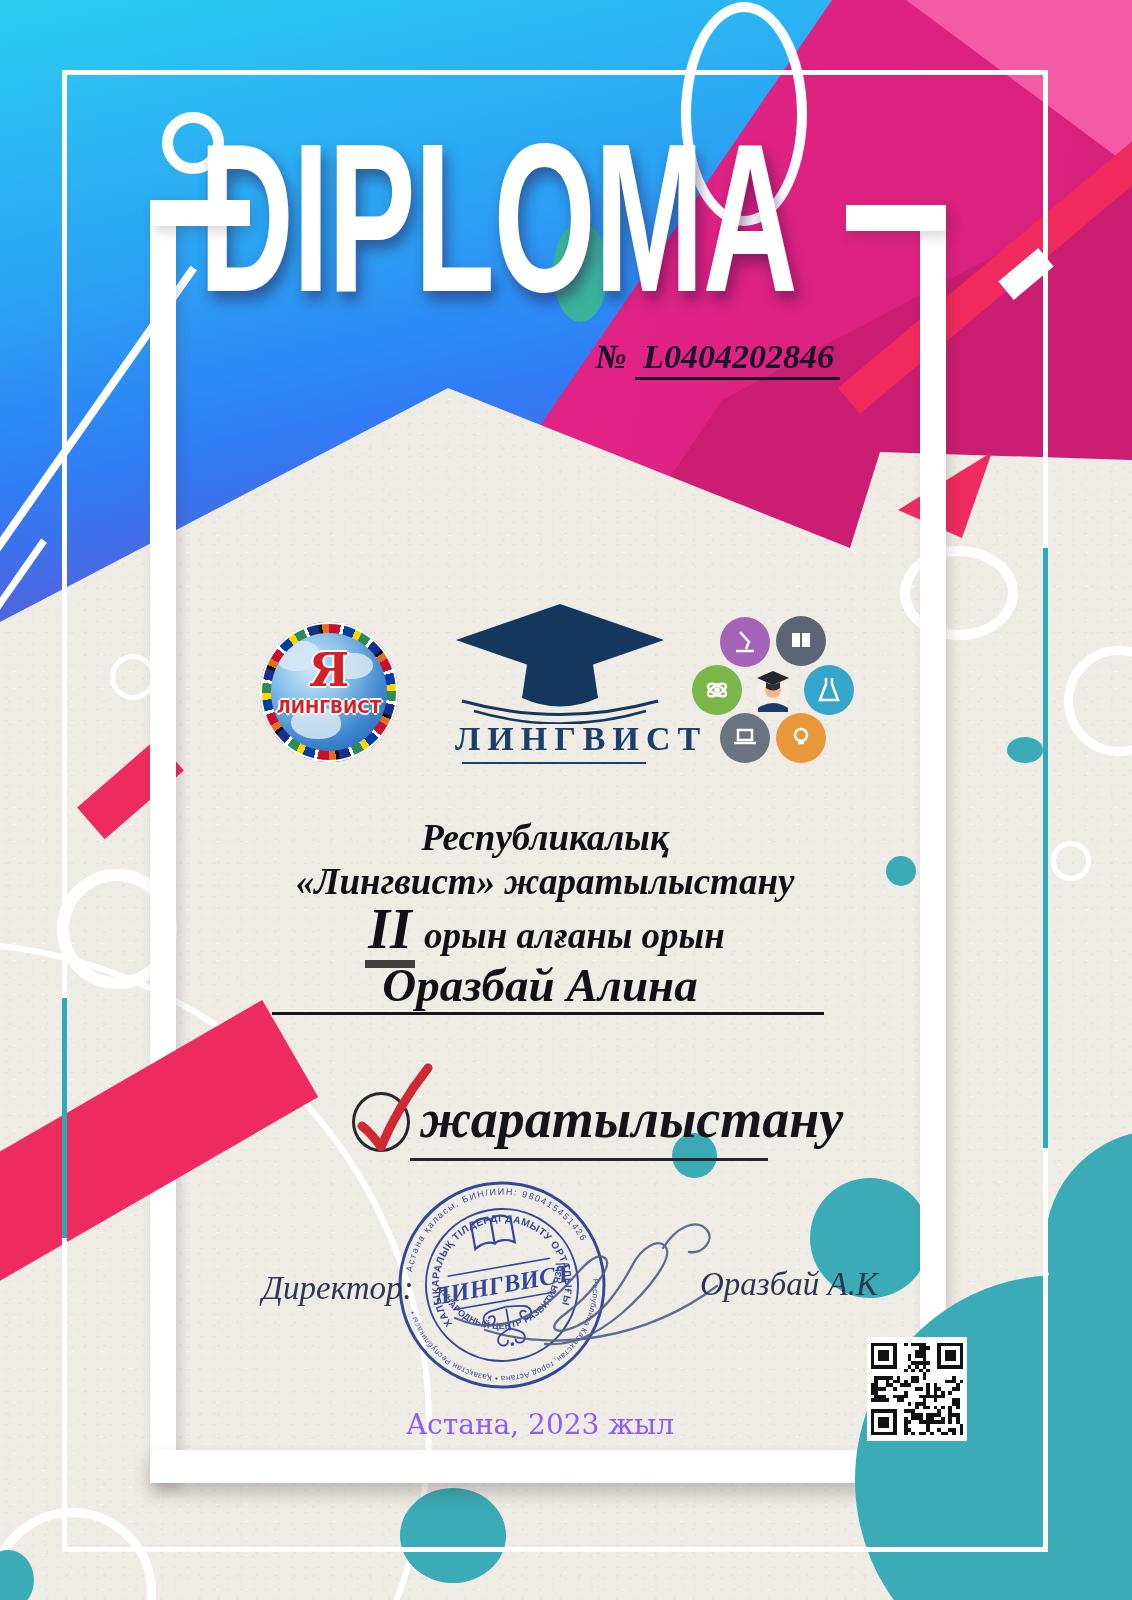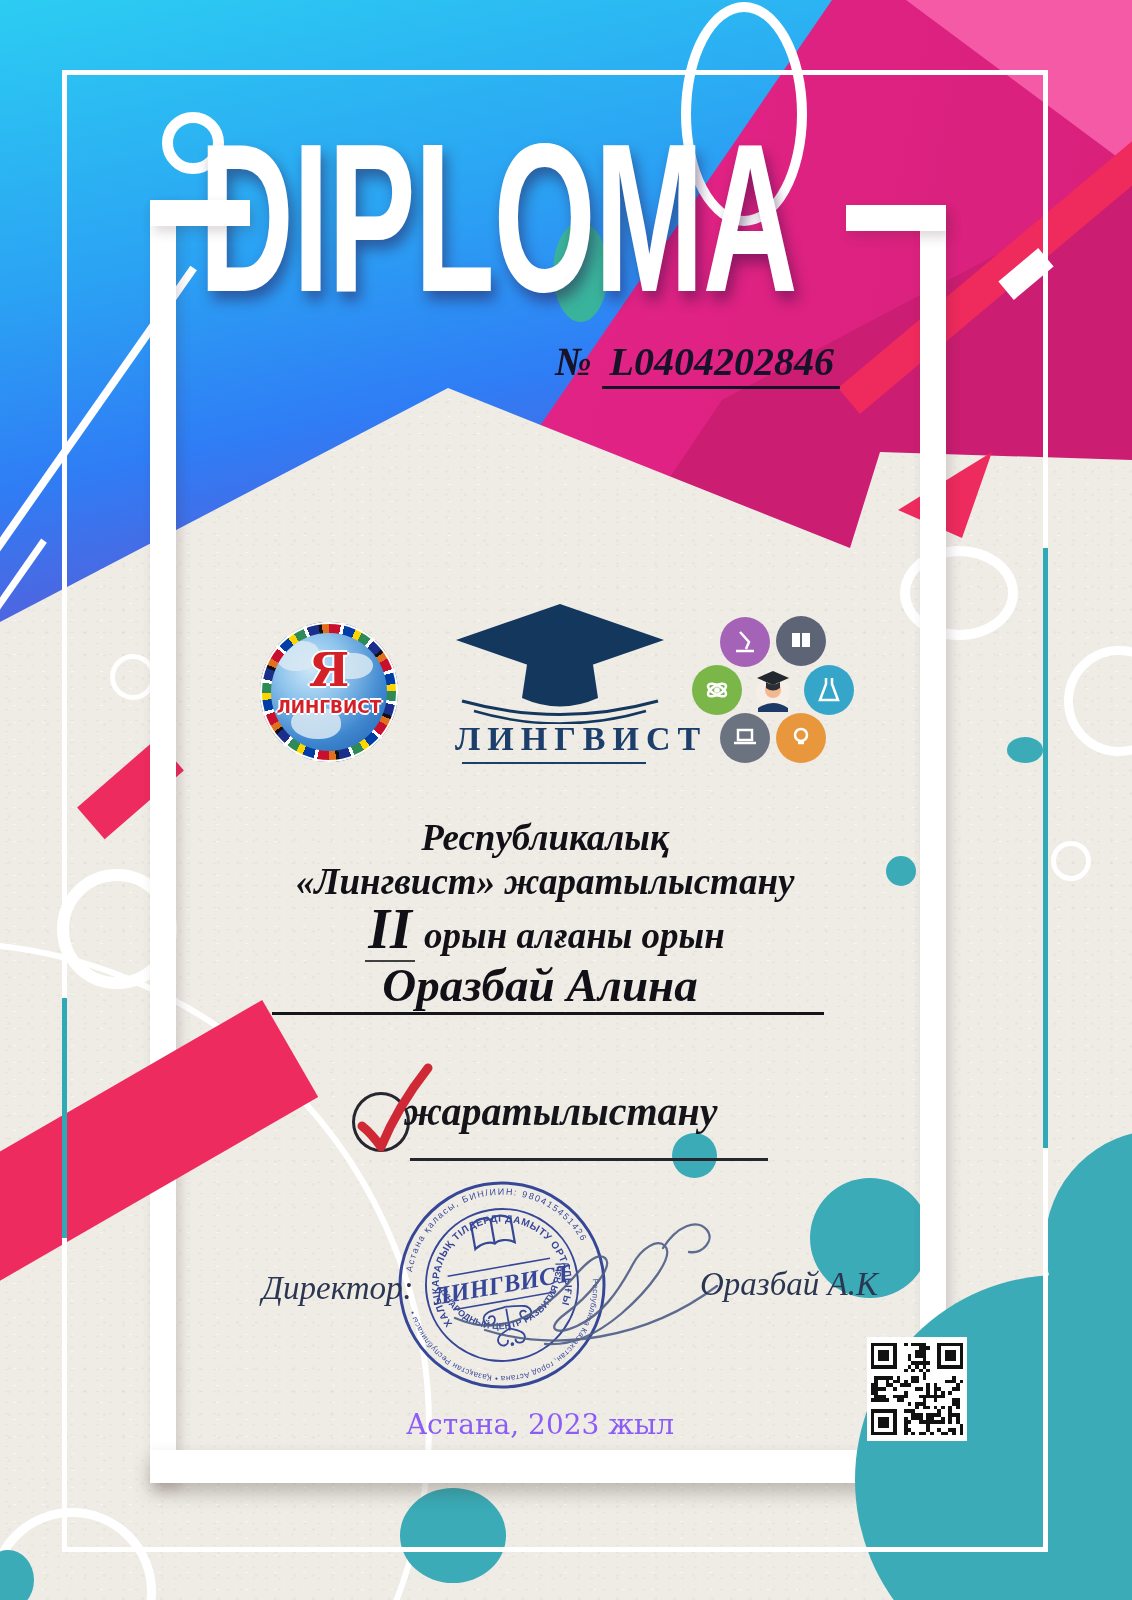--- a/index.html
+++ b/index.html
@@ -25,21 +25,21 @@
   .diag-line2{left:-42px;top:660px;width:150px;height:7px;background:#fff;transform:rotate(-55deg);transform-origin:left center;}
   .teal-dot-title{left:553px;top:222px;width:55px;height:100px;border-radius:50%;background:#3ab39c;}
   .ring-title{left:681px;top:2px;width:106px;height:204px;border:10px solid #fff;border-radius:50%;}
   .donut-tl{left:162px;top:112px;width:40px;height:40px;border:11px solid #fff;border-radius:50%;}
   .title-wrap{left:0;top:112px;width:976px;text-align:left;margin-left:16px;}
   .title-wrap span{display:inline-block;white-space:nowrap;
     font-family:"Liberation Sans",sans-serif;font-weight:bold;font-size:212px;line-height:1;
     letter-spacing:-2px;color:#fff;transform:scaleX(0.62);
     text-shadow:7px 9px 18px rgba(40,10,60,.45);}
   .number-line{left:500px;top:338px;width:340px;text-align:right;
-    font-style:italic;font-weight:bold;font-size:40px;color:#171129;}
+    font-style:italic;font-weight:bold;font-size:34px;color:#171129;}
   .number-line .num{display:inline-block;border-bottom:3px solid #171129;padding:0 6px 1px 8px;}
 
   
   .paper{left:0;top:0;width:1132px;height:1600px;background:#efece6;
     clip-path:polygon(0 622px,448px 388px,850px 548px,880px 452px,1132px 460px,1132px 1600px,0 1600px);
     background-image:
       radial-gradient(rgba(120,110,95,.07) 1px,transparent 1.3px),
       radial-gradient(rgba(120,110,95,.055) 1px,transparent 1.5px),
       radial-gradient(rgba(255,255,255,.5) 1px,transparent 1.4px);
     background-size:13px 11px,19px 23px,29px 17px;}
@@ -58,27 +58,27 @@
   
   .frame{left:62px;top:70px;width:986px;height:1482px;border:5px solid #fff;box-sizing:border-box;}
 
   
   .org{left:0;top:456px;width:1112px;text-align:center;
     font-family:"DejaVu Serif",serif;font-weight:bold;font-size:30px;line-height:43px;color:#31405f;}
   .aw{width:1090px;left:0;text-align:center;font-style:italic;font-weight:bold;color:#111016;}
   .aw1{top:816px;font-size:37px;}
   .aw2{top:860px;font-size:37px;}
   .aw3{top:901px;font-size:37px;}
-  .aw3 .place{font-size:56px;border-bottom:2px solid #404040;padding:0 3px;line-height:1;}
+  .aw3 .place{font-size:56px;border-bottom:8px solid #404040;padding:0 3px;line-height:1;}
   .recipient{left:0;top:958px;width:1080px;text-align:center;font-style:italic;font-weight:bold;font-size:47px;color:#111016;}
   .name-line{left:272px;top:1012px;width:552px;height:3px;background:#15151c;}
   .awarded{left:0;top:1020px;width:1080px;text-align:center;font-family:"DejaVu Serif",serif;
     font-weight:bold;font-size:31px;letter-spacing:1px;color:#1c2030;}
   .check-circle{left:352px;top:1092px;width:52px;height:54px;border:3px solid #26262e;border-radius:50%;}
-  .subject{left:404px;top:1088px;font-style:italic;font-weight:bold;font-size:40px;color:#14141a;}
+  .subject{left:420px;top:1088px;font-style:italic;font-weight:bold;font-size:54px;color:#14141a;}
   .subject-line{left:410px;top:1158px;width:358px;height:3px;background:#26262e;}
   .role{left:262px;top:1270px;font-style:italic;font-size:33px;color:#2b3650;}
   .sig-name{left:700px;top:1266px;font-style:italic;font-size:33px;color:#2b3650;}
   .footer{left:0;top:1408px;width:1080px;text-align:center;font-family:"DejaVu Serif",serif;
     font-size:28px;color:#8b5cf6;}
 
   
   .globe-logo{left:260px;top:622px;width:138px;height:140px;border-radius:50%;
     background:repeating-conic-gradient(#c8102e 0deg 10deg,#ffffff 10deg 13deg,#003da5 13deg 23deg,
       #ffd500 23deg 29deg,#2e8b57 29deg 38deg,#ffffff 38deg 41deg,#1b2f8a 41deg 51deg,#111 51deg 54deg,#e07020 54deg 60deg);

